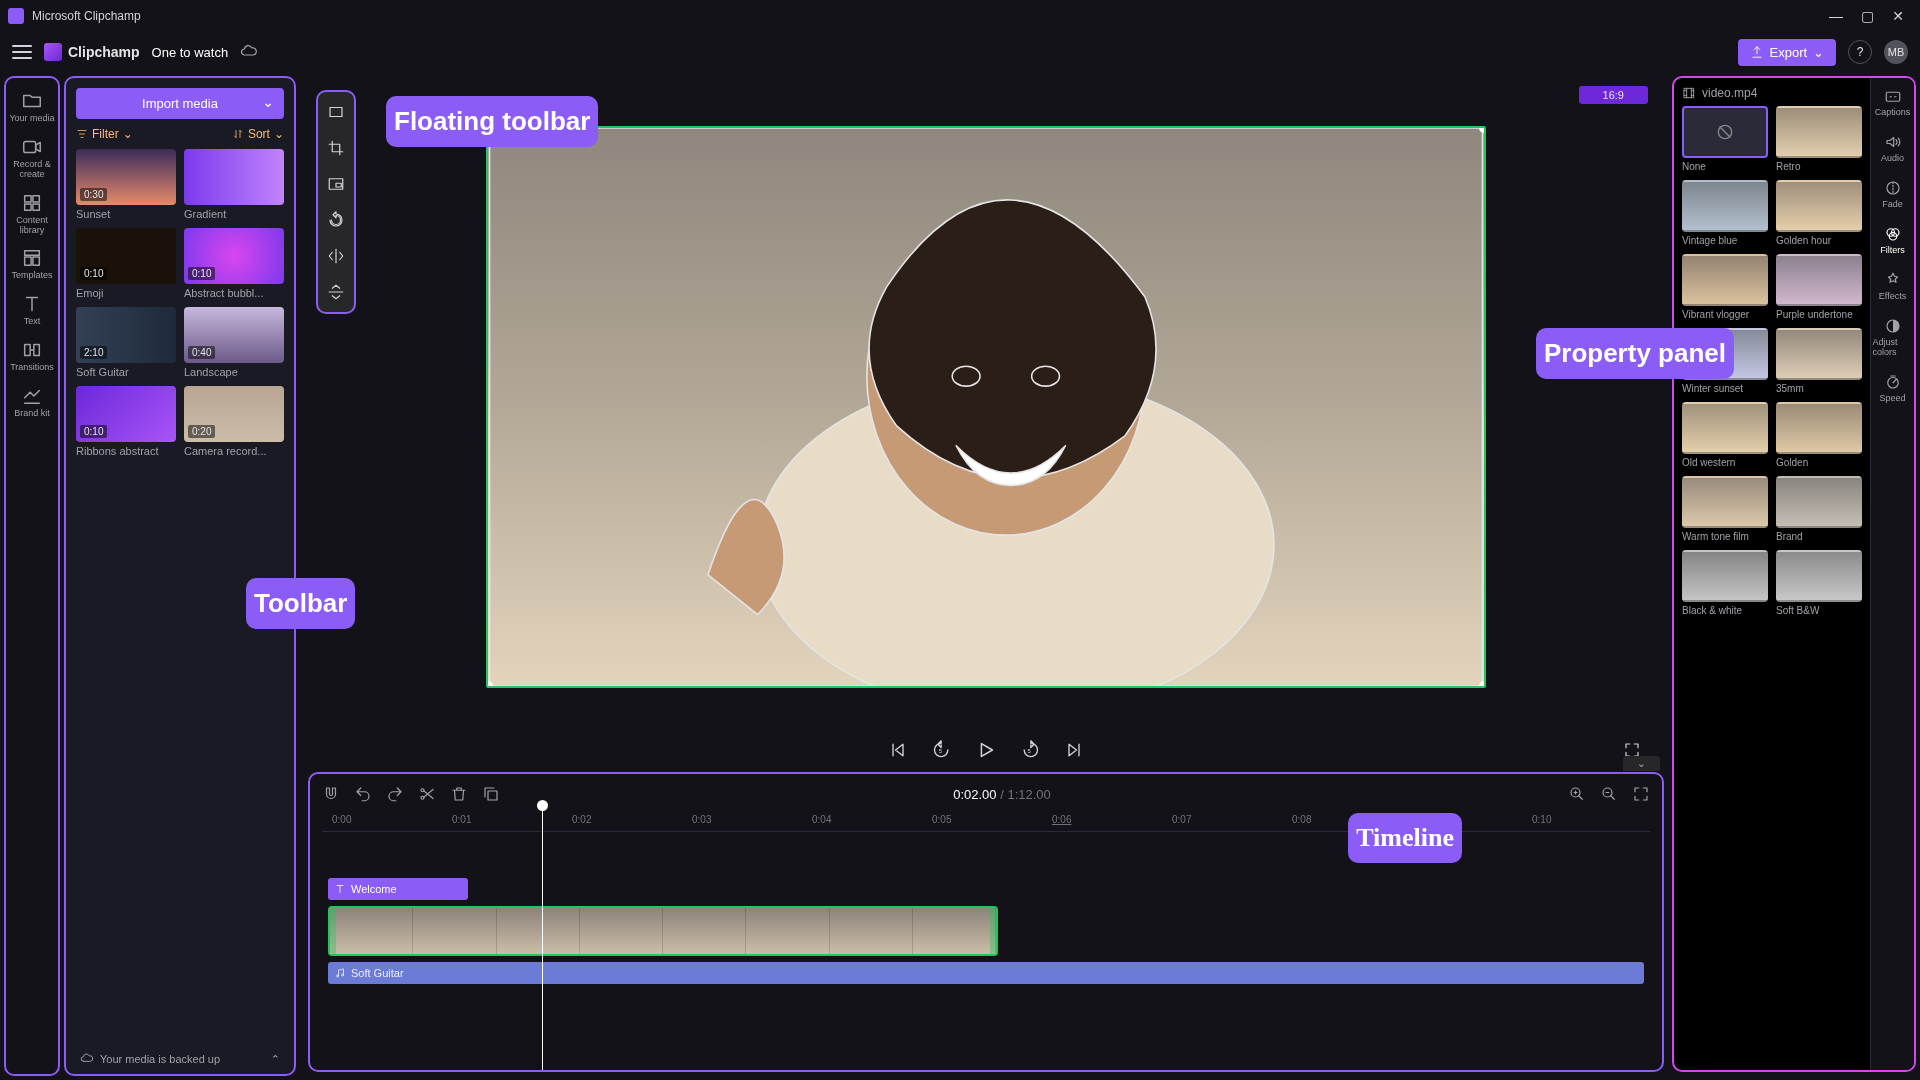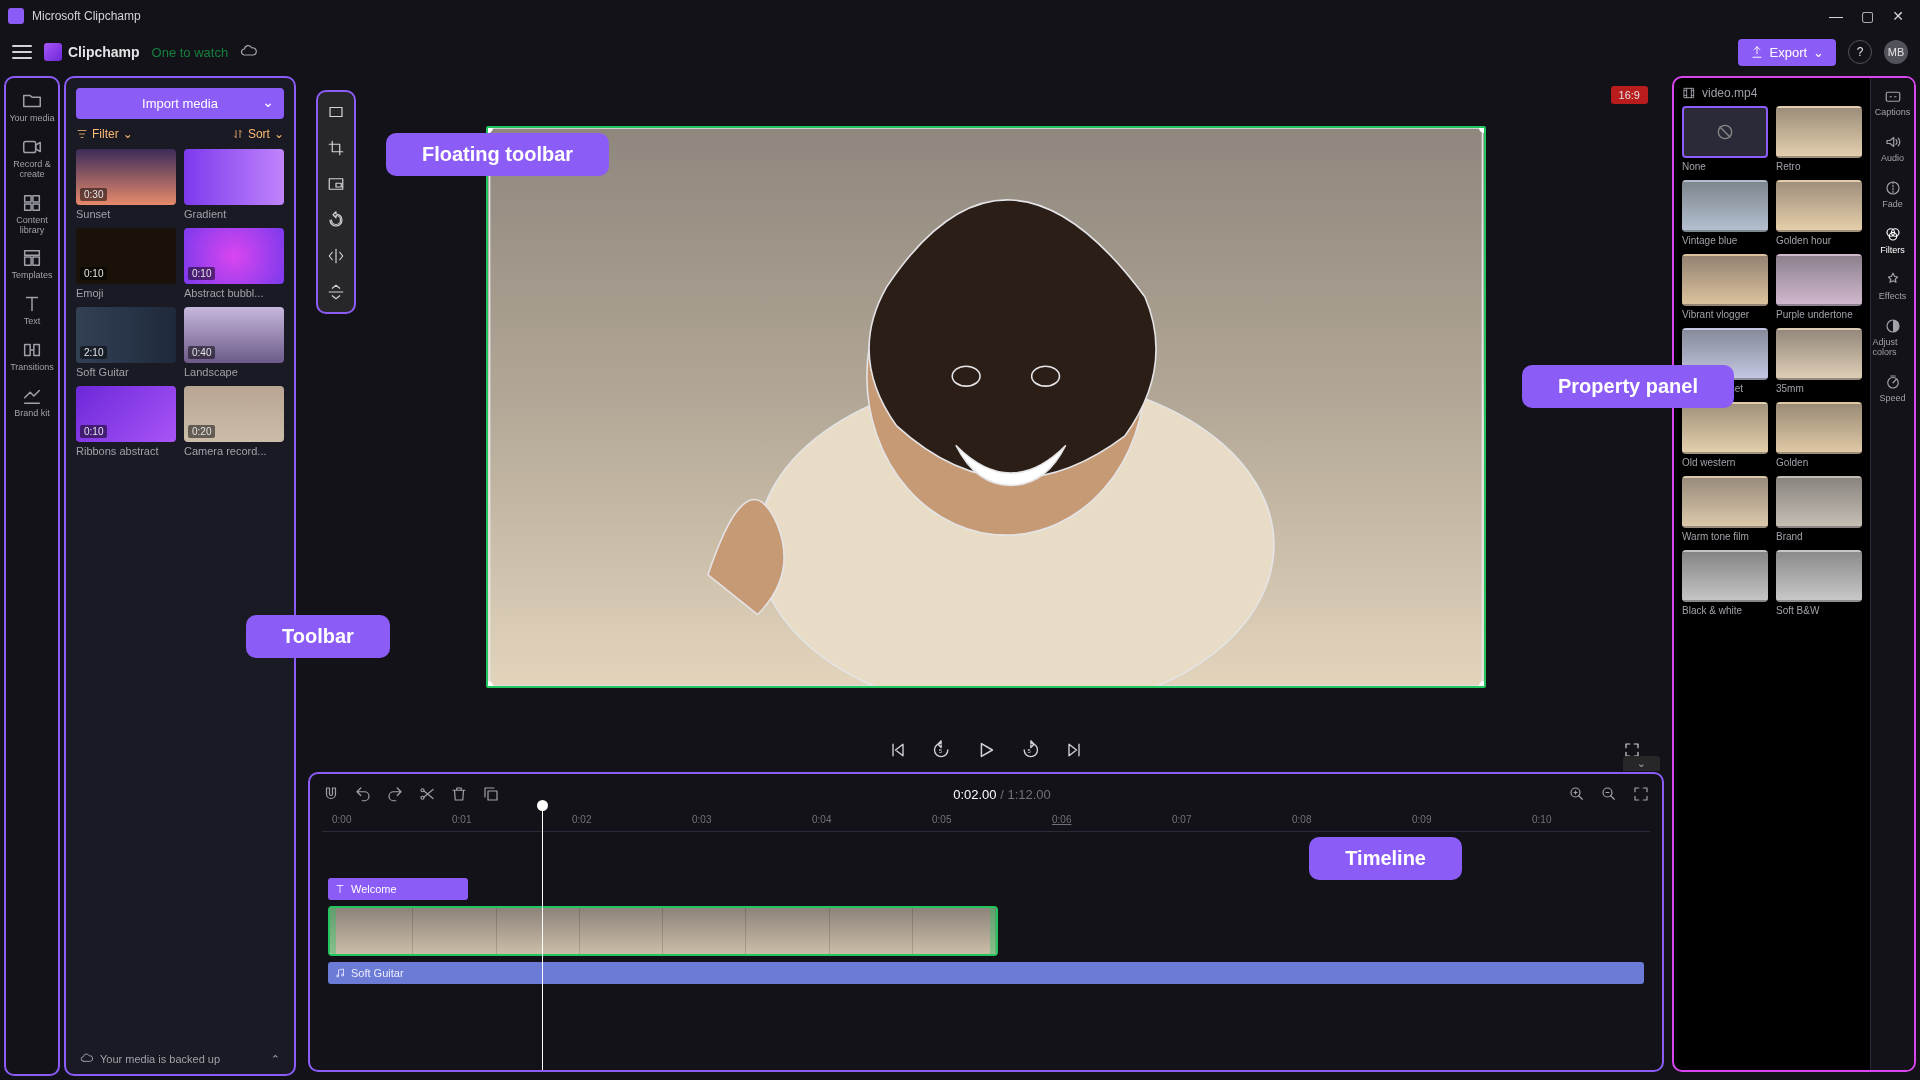--- a/index.html
+++ b/index.html
@@ -12,21 +12,21 @@
 .titlebar .win-controls { margin-left: auto; display: flex; gap: 18px; padding-right: 8px; }
 .titlebar .win-controls span { color: #d4d4d8; cursor: pointer; font-size: 14px; }
 
 
 .headerbar { height: 40px; background: #121218; display: flex; align-items: center; padding: 0 12px; gap: 12px; }
 .hamburger { width: 20px; height: 14px; display: flex; flex-direction: column; justify-content: space-between; cursor: pointer; }
 .hamburger span { height: 2px; background: #d4d4d8; border-radius: 1px; }
 .brand { display: flex; align-items: center; gap: 6px; }
 .brand-icon { width: 18px; height: 18px; background: linear-gradient(135deg,#a855f7,#6d28d9); border-radius: 3px; }
 .brand-name { font-weight: 600; font-size: 14px; }
-.project-name { color: #15803d; font-size: 13px; text-align: right; }
+.project-name { color: #ffffff; font-size: 13px; text-align: right; }
 .cloud-icon { width: 18px; height: 18px; opacity: .7; }
 .header-right { margin-left: auto; display: flex; align-items: center; gap: 12px; }
 .export-btn { background: #8b5cf6; color: #fff; padding: 6px 12px; border-radius: 4px; display: flex; align-items: center; gap: 6px; font-size: 13px; cursor: pointer; }
 .help-icon, .avatar { width: 24px; height: 24px; border-radius: 50%; display: flex; align-items: center; justify-content: center; }
 .help-icon { border: 1px solid #52525b; font-size: 12px; }
 .avatar { background: #52525b; font-size: 11px; color: #e4e4e7; }
 
 
 .main { height: calc(1080px - 72px); display: flex; }
 
@@ -46,39 +46,39 @@
 .media-item { cursor: pointer; }
 .media-thumb { width: 100%; height: 56px; border-radius: 4px; position: relative; background: #2a2a38; }
 .media-dur { position: absolute; bottom: 4px; left: 4px; font-size: 10px; background: rgba(0,0,0,.5); padding: 1px 4px; border-radius: 2px; }
 .media-label { font-size: 11px; color: #a1a1aa; margin-top: 3px; white-space: nowrap; overflow: hidden; text-overflow: ellipsis; }
 .backup-status { margin-top: auto; padding: 8px 4px; font-size: 11px; color: #a1a1aa; display: flex; align-items: center; gap: 6px; }
 
 
 .center { flex: 1; display: flex; flex-direction: column; background: #121218; position: relative; min-width: 0; }
 .preview-wrap { flex: 1; display: flex; align-items: center; justify-content: center; position: relative; padding: 20px 40px 10px; }
 .preview { width: 1000px; height: 562px; border: 2px solid #22c55e; border-radius: 2px; position: relative; background: linear-gradient(180deg,#9c9085 0%,#b8ab9c 35%,#e8d9c3 55%,#e8d9c3 100%); overflow: hidden; }
-.aspect-badge { position: absolute; top: 14px; right: 24px; background: #b91c1c; padding: 3px 8px; border-radius: 3px; font-size: 11px; }
+.aspect-badge { position: absolute; top: 14px; right: 24px; background: #6d28d9; padding: 3px 24px; border-radius: 3px; font-size: 11px; }
 .preview .handle { position: absolute; width: 10px; height: 10px; background: #fff; border-radius: 50%; }
 .preview .h-tl { top: -5px; left: -5px; } .preview .h-tr { top: -5px; right: -5px; }
 .preview .h-bl { bottom: -5px; left: -5px; } .preview .h-br { bottom: -5px; right: -5px; }
 
 
 .portrait-svg { width: 100%; height: 100%; display: block; }
 
 
 .floating-toolbar { position: absolute; left: 16px; top: 18px; background: #27272a; border: 2px solid #8b5cf6; border-radius: 10px; padding: 8px 6px; display: flex; flex-direction: column; gap: 12px; align-items: center; }
 .floating-toolbar .fbtn { width: 24px; height: 24px; color: #d4d4d8; display:flex; align-items:center; justify-content:center; cursor:pointer; }
 
 
 .playback { display: flex; justify-content: center; align-items: center; gap: 20px; padding: 6px 0 10px; position: relative; }
 .playback .pbtn { width: 24px; height: 24px; color: #d4d4d8; cursor: pointer; display:flex;align-items:center;justify-content:center; }
 .fullscreen-btn { position: absolute; right: 28px; }
 
 
-.callout { position: absolute; background: #8b5cf6; color: #fff; font-size: 20px; font-weight: 600; padding: 10px 36px; border-radius: 10px; z-index: 50; margin-top: 37px; }
+.callout { position: absolute; background: #8b5cf6; color: #fff; font-size: 26px; font-weight: 600; padding: 10px 8px; border-radius: 10px; z-index: 50; }
 
 
 .timeline-wrap { height: 300px; background: #121218; padding: 6px 12px 4px; border: 2px solid #8b5cf6; border-radius: 10px; margin: 0 8px 8px 8px; position: relative; }
 .timeline-toolbar { display: flex; align-items: center; gap: 14px; height: 28px; font-size: 13px; color: #a1a1aa; }
 .timeline-toolbar .right { margin-left: auto; display:flex; gap:14px; align-items:center; }
 .timeline-toolbar .tbtn { cursor:pointer; display:flex;align-items:center;justify-content:center;width:18px;height:18px; }
 .time-display { position: absolute; left: 50%; transform: translateX(-50%); font-size: 13px; margin-left: 16px; }
 .time-display .cur { color: #fff; } .time-display .tot { color: #71717a; }
 .ruler { height: 20px; position: relative; margin-top: 4px; border-bottom: 1px solid #2a2a38; }
 .ruler-tick { position: absolute; font-size: 10px; color: #71717a; top: 2px; }
@@ -471,21 +471,21 @@
         </div>
         <div class="track-audio">
           <div class="clip-audio">
               <svg width="12" height="12" viewBox="0 0 24 24">
                 <path d="M9 18V6l10-2v12M9 18a2 2 0 11-4 0 2 2 0 014 0zM19 16a2 2 0 11-4 0 2 2 0 014 0z"></path>
               </svg>
               <span>Soft Guitar</span>
             </div>
         </div>
       </div>
-      <div class="callout" style="right:200px; top:26px;">Timeline</div>
+      <div class="callout" style="right:200px; top:39px;font-family:Liberation Serif, serif;">Timeline</div>
     </div>
   </div>
 
   <div class="prop-panel">
     <div class="prop-main">
       <div class="prop-header">
         <svg width="14" height="14" viewBox="0 0 24 24">
             <rect x="4" y="4" width="16" height="16"></rect>
             <path d="M8 4v16M16 4v16M4 8h4M4 16h4M16 8h4M16 16h4"></path>
           </svg>

